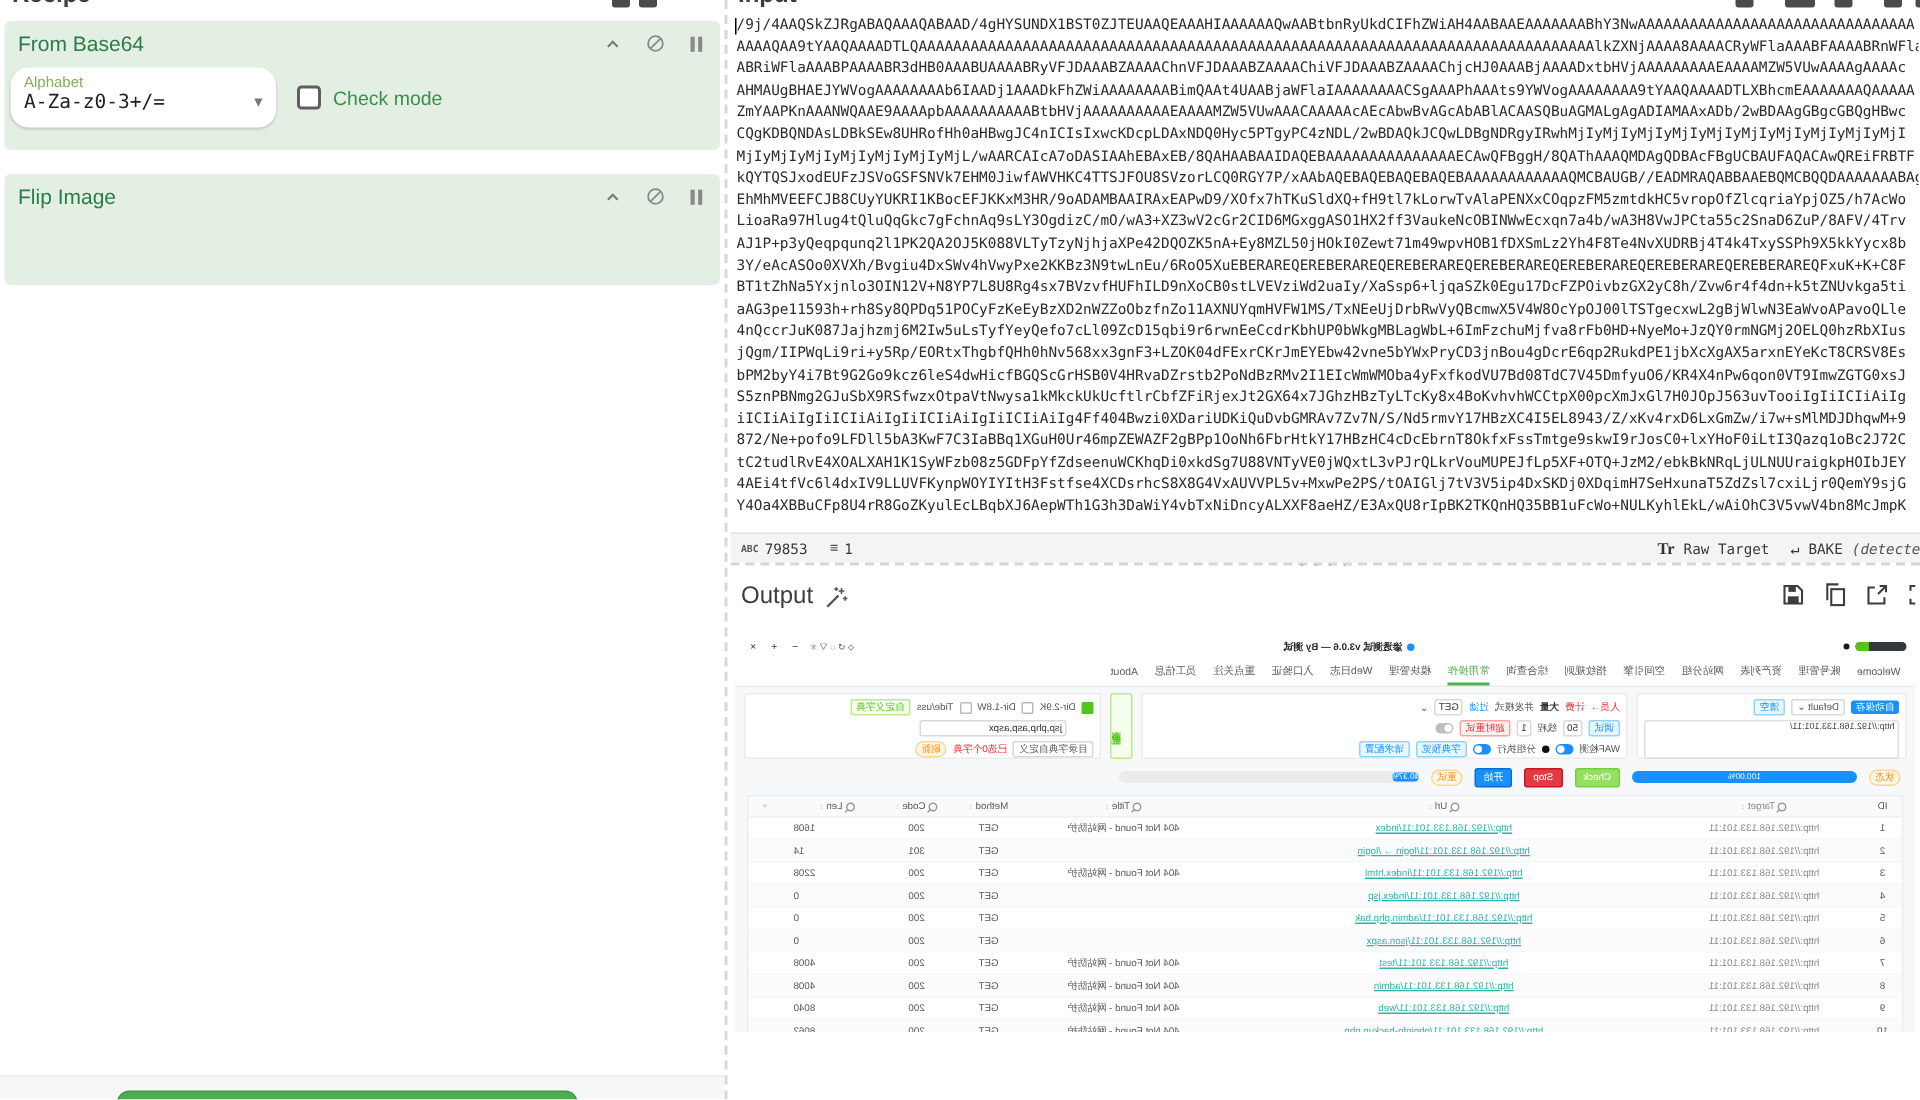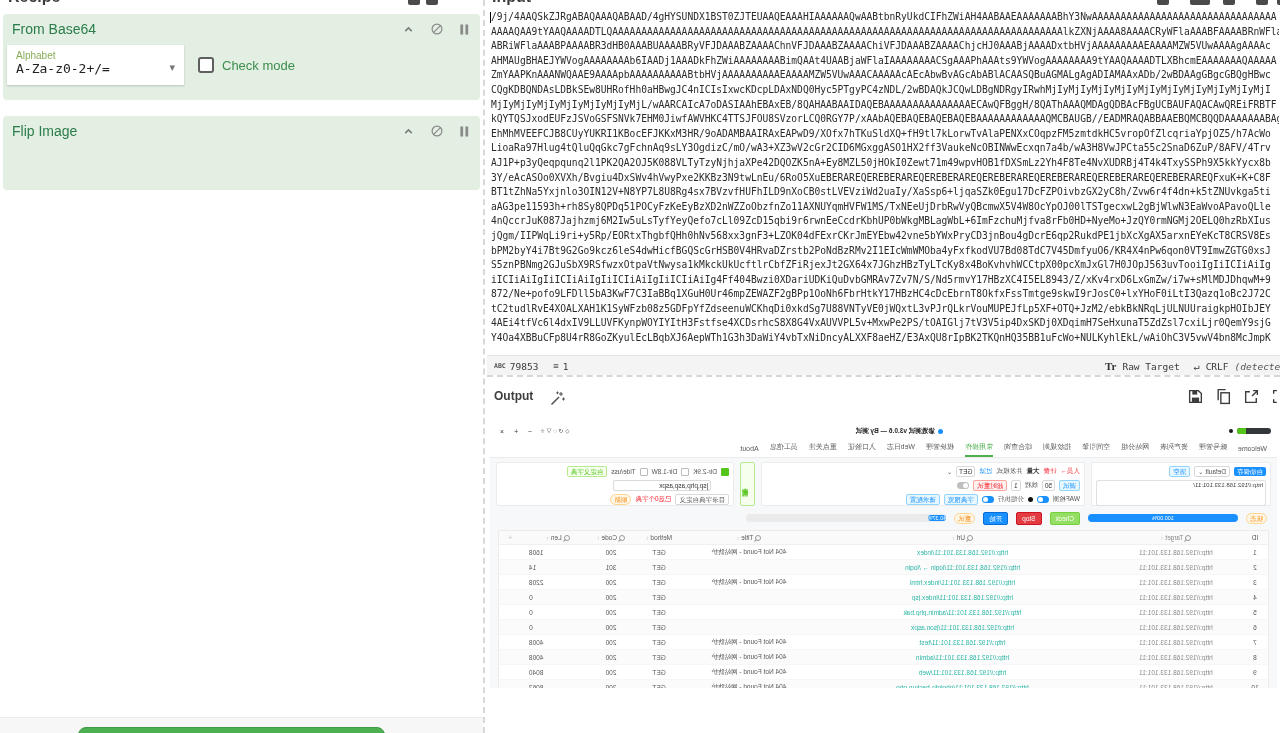--- a/index.html
+++ b/index.html
@@ -10,21 +10,21 @@
   .recipe-panel{position:absolute;left:0;top:0;width:483px;height:733px;background:#fff;overflow:hidden}
   .clip-header{height:9px;overflow:hidden;position:relative}
   .clip-title{position:absolute;top:-12px;left:8px;font-size:16px;font-weight:bold;color:#3d3d3d}
   .hstub{position:absolute;top:-9px;width:12px;height:14px;background:#4a4a4a;border-radius:2px}
 
   .op{margin:5px 3px 0 3px;background:#e2efe2;border-radius:4px;position:relative}
   .op-title{display:flex;align-items:center;padding:7px 10px 4px 9px;font-size:14px;font-weight:normal;color:#2b7c4a}
   .op-icons{margin-left:auto;display:flex;gap:15px;align-items:center;color:#8a8a8a}
   .op-icons svg{display:block}
   .op-args{display:flex;align-items:center;padding:4px 6px 12px 4px}
-  .arg-box{background:#fff;border-radius:0;box-shadow:0 1px 2px rgba(0,0,0,.18);position:relative;padding:5px 10px 4px 9px}
+  .arg-box{background:#fff;border-radius:12px;box-shadow:0 1px 2px rgba(0,0,0,.18);position:relative;padding:5px 10px 4px 9px}
   .arg-label{font-size:10px;color:#87ac57;line-height:11px}
   .arg-value{font-size:13px;color:#222;line-height:16px}
   .mono{font-family:"DejaVu Sans Mono",monospace}
   .sel-caret{position:absolute;right:9px;top:16px;color:#777;font-size:11px}
   .alpha-box{width:158px;height:31px}
   .axis-box{width:450px;height:27px}
   .cbwrap{display:flex;align-items:center;margin-left:14px}
   .cb{width:15px;height:15px;border-radius:3px;flex:none;position:relative}
   .cb.checked{background:#2196f3}
   .cb.checked::after{content:"✓";position:absolute;left:2.5px;top:0px;color:#fff;font-size:11px;font-weight:bold}
@@ -57,21 +57,21 @@
   .st-right{position:absolute;left:618px;top:0;height:20px;display:flex;align-items:center;gap:6px;white-space:nowrap}
   .tr-icon{font-family:"Liberation Serif",serif;font-weight:bold;font-size:11px;color:#333}
   .eol-icon{font-size:10px;color:#333}
   .eol-detect{font-style:italic;color:#555}
 
   .h-divider{position:absolute;top:375px;left:0;width:793px;height:4px;border-top:2px dashed #d6d6d6;background:#fff}
   .grip{position:absolute;top:-6px;left:376px;width:40px;text-align:center;color:#9a9a9a;font-size:9px;letter-spacing:2px;background:transparent}
 
   .output-pane{position:absolute;top:379px;left:0;width:793px;height:354px}
   .out-header{position:relative;height:42px}
-  .out-title{position:absolute;left:7px;top:10px;font-size:12px;font-weight:bold;color:#3d3d3d}
+  .out-title{position:absolute;left:7px;top:10px;font-size:16px;font-weight:normal;color:#3d3d3d}
   .wand{position:absolute;left:62px;top:11px}
   .out-icons{position:absolute;right:-8px;top:9px;display:flex;gap:11px;align-items:center}
   .out-icons svg{display:block}
 
   .decoded-image{position:absolute;top:46px;left:3px;width:787px;height:263px;overflow:hidden;background:#fff}
   .mirror{width:787px;height:263px;transform:scaleX(-1);filter:blur(0.35px);background:#f7f8fa;position:relative}
 
   
   .winbar{height:12px;background:#fff;display:flex;align-items:center;padding:0 6px;font-size:6px;color:#333}
   .status-pill{width:34px;height:6px;background:#33363b;border-radius:3px;position:relative;flex:none}
@@ -171,21 +171,21 @@
             <svg width="11" height="13" viewBox="0 0 12 14">
               <rect x="1.5" y="1.5" width="3" height="11" fill="#8a8a8a"></rect>
               <rect x="7" y="1.5" width="3" height="11" fill="#8a8a8a"></rect>
             </svg>
           </span>
       </span>
     </div>
     <div class="op-args">
       <div class="arg-box alpha-box">
         <div class="arg-label">Alphabet</div>
-        <div class="arg-value mono">A-Za-z0-2+/=</div>
+        <div class="arg-value mono">A-Za-z0-3+/=</div>
         <span class="sel-caret">▾</span>
       </div>
       <span class="cbwrap">
         <span class="cb un"></span>
         <span class="cb-label">Check mode</span>
       </span>
     </div>
   </div>
 
   <div class="op" style="height:74px;margin-top:16px">
@@ -241,21 +241,21 @@
         </span>
         <span class="st-group" style="margin-left:10px">
           <span class="ln-icon">≡</span>
           <span>1</span>
         </span>
       </div>
       <div class="st-right">
         <span class="tr-icon">Tr</span>
         <span>Raw Target</span>
         <span class="eol-icon" style="margin-left:8px">↵</span>
-        <span>CRLF</span>
+        <span>BAKE</span>
         <span class="eol-detect">(detected)</span>
       </div>
     </div>
   </div>
 
   <div class="h-divider">
     <span class="grip">· · · ·</span>
   </div>
 
   <div class="output-pane">

